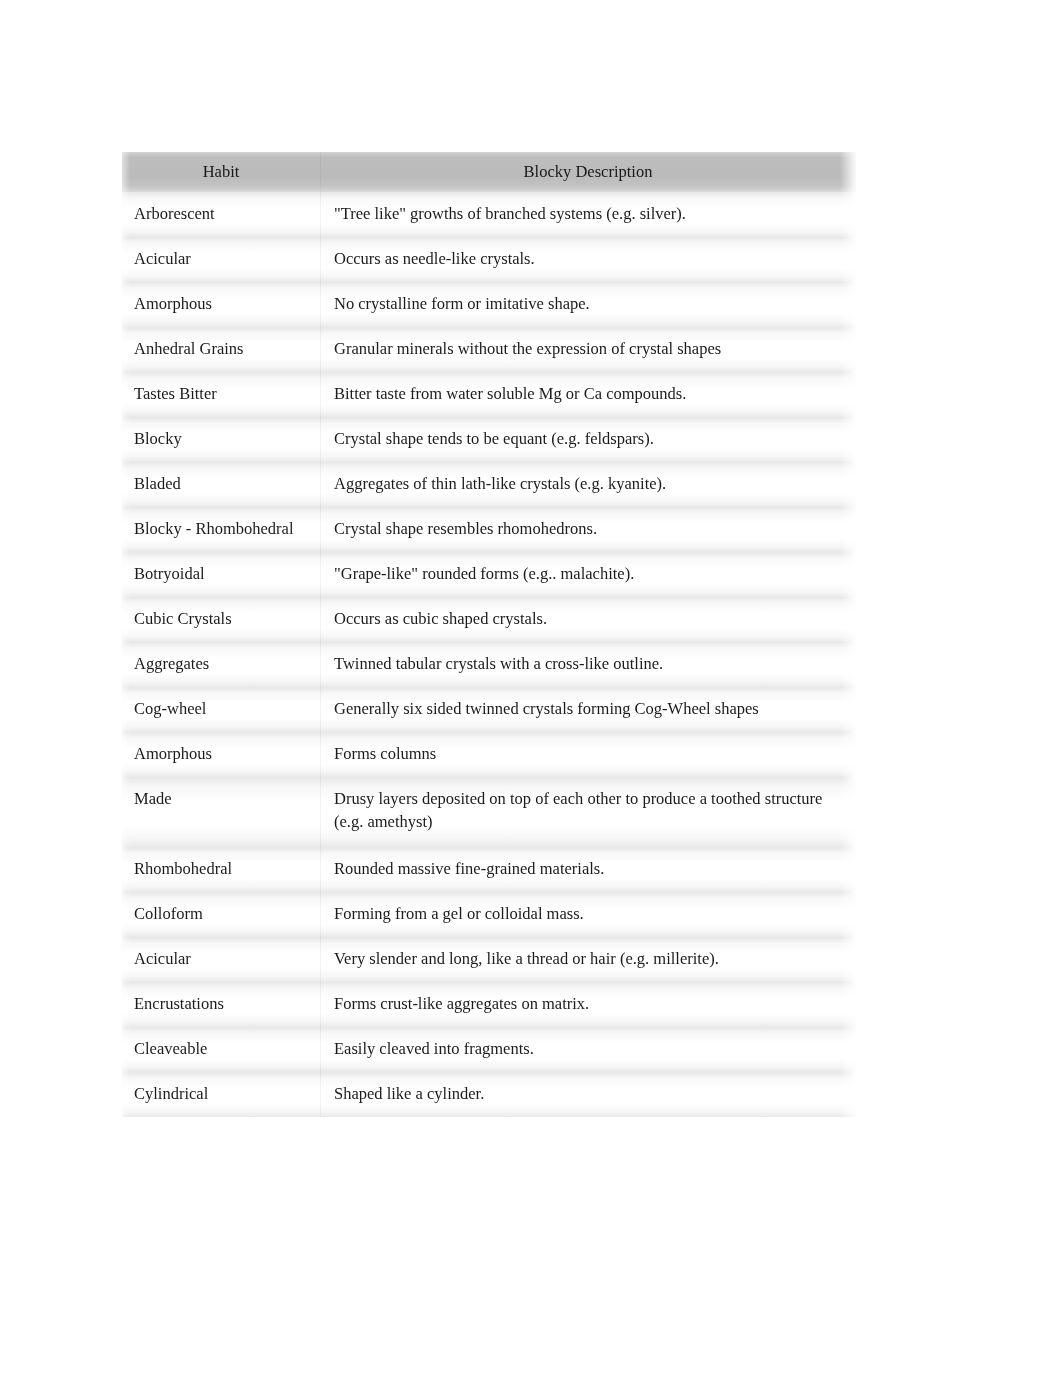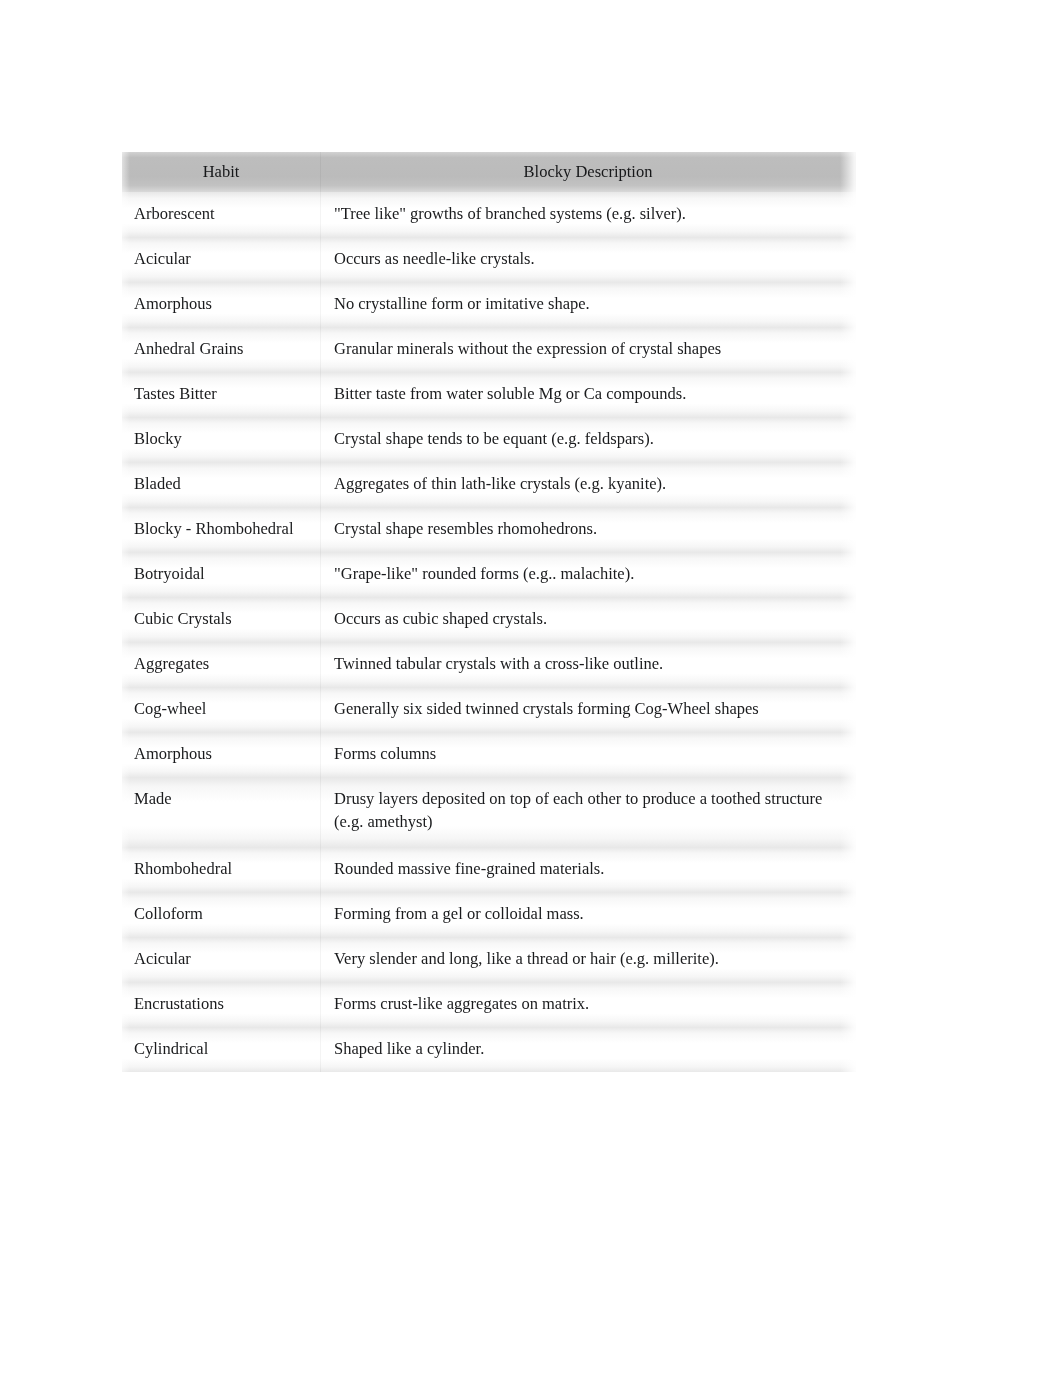--- a/index.html
+++ b/index.html
@@ -210,20 +210,24 @@
           </tr>
           <tr>
             <td class="cell-habit">Acicular</td>
             <td class="cell-desc">Very slender and long, like a thread or hair (e.g. millerite).</td>
           </tr>
           <tr>
             <td class="cell-habit">Encrustations</td>
             <td class="cell-desc">Forms crust-like aggregates on matrix.</td>
           </tr>
           <tr>
+            <td class="cell-habit">Cleaveable</td>
+            <td class="cell-desc">Easily cleaved into fragments.</td>
+          </tr>
+          <tr>
             <td class="cell-habit">Cylindrical</td>
             <td class="cell-desc">Shaped like a cylinder.</td>
           </tr>
         </tbody>
     </table>
   </div>
 
   <div id="fade-left"></div>
   <div id="fade-right"></div>
   <div id="fade-bottom"></div>

